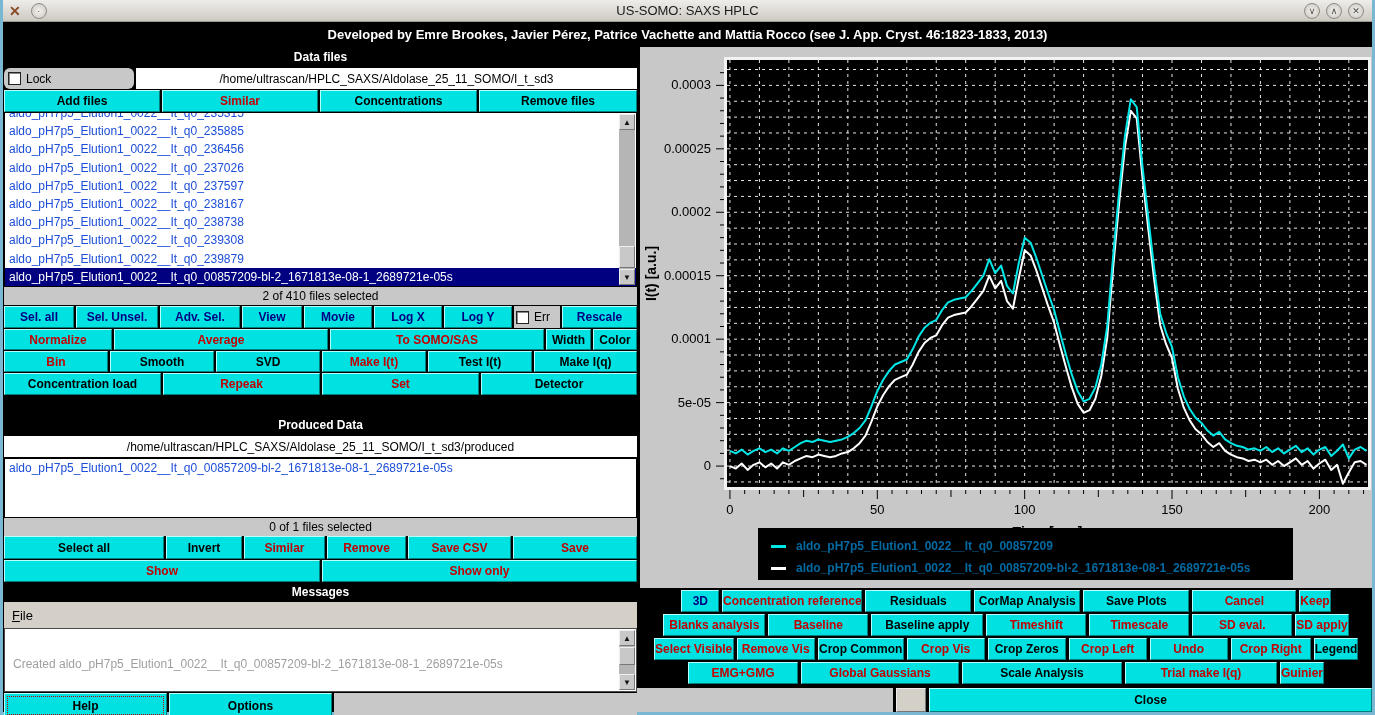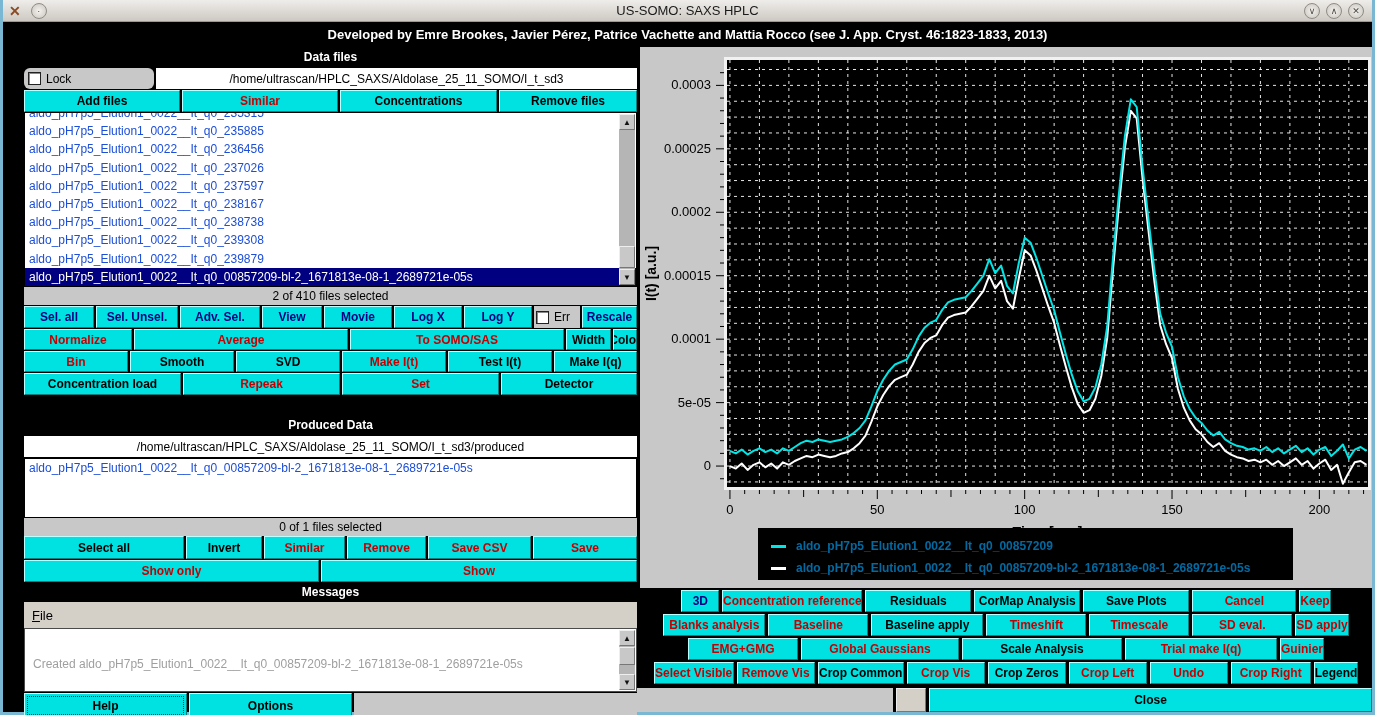--- a/index.html
+++ b/index.html
@@ -13,21 +13,21 @@
   .title-text { position:absolute; left:0; right:0; text-align:center; font-size:13px; color:#1a1a1a; }
   .app-icon { margin-left:6px; font-weight:bold; font-size:14px; color:#8a4a26; z-index:2; }
   .tb-round { width:16px; height:16px; border-radius:50%; background:radial-gradient(#f4f2ef,#c9c5be);
               border:1px solid #8f8c86; display:flex; align-items:center; justify-content:center;
               font-size:9px; color:#4a4a46; z-index:2; }
   .tb-left-btn { margin-left:10px; }
   .tb-controls { position:absolute; right:8px; display:flex; gap:6px; }
   .credits { position:absolute; left:3px; top:22px; width:1369px; height:24px; background:#000;
              color:#fff; font-weight:bold; font-size:13px; display:flex; align-items:center; justify-content:center; }
 
-  .left-panel { position:absolute; left:4px; top:47px; width:633px; height:664px; display:flex; flex-direction:column;padding-left:20px; }
+  .left-panel { position:absolute; left:4px; top:47px; width:633px; height:664px; display:flex; flex-direction:column; }
   .hdr { background:#000; color:#fff; font-weight:bold; font-size:12px; display:flex; align-items:center; justify-content:center; flex:0 0 20px; }
   .row { display:flex; gap:2px; }
   .btn { background:#00e2e2; border:1px solid; border-color:#b8ffff #007d7d #007d7d #b8ffff;
          font-weight:bold; font-size:12px; display:flex; align-items:center; justify-content:center;
          white-space:nowrap; overflow:hidden; cursor:default; }
   .t-red { color:#c40000; } .t-navy { color:#000080; } .t-black { color:#000; }
   .graybox { background:#c8c8c8; display:flex; align-items:center; font-size:12px; color:#000; }
   .checkbox { width:13px; height:13px; background:#fff; border:1px solid #222;
               box-shadow: inset 1px 1px 0 #888; margin:0 5px 0 4px; flex:0 0 13px; }
   .pathfield { background:#fff; color:#000; font-size:12px; display:flex; align-items:center; justify-content:center; flex:1; }
@@ -178,22 +178,22 @@
     <div class="row" style="flex:0 0 23px;">
       <div class="btn t-black" style="width:160px;">Select all</div>
       <div class="btn t-black" style="width:76px;">Invert</div>
       <div class="btn t-red" style="width:81px;">Similar</div>
       <div class="btn t-red" style="width:79px;">Remove</div>
       <div class="btn t-red" style="width:103px;">Save CSV</div>
       <div class="btn t-red" style="flex:1;">Save</div>
     </div>
 
     <div class="row" style="flex:0 0 22px; margin-top:1px;">
+      <div class="btn t-red" style="width:316px;">Show</div>
       <div class="btn t-red" style="flex:1;">Show only</div>
-      <div class="btn t-red" style="width:316px;">Show</div>
     </div>
 
     <div class="hdr">Messages</div>
 
     <div class="menubar" style="flex:0 0 26px;">
       <span class="menu-item">File</span>
     </div>
 
     <div class="msgbox" style="flex:0 0 64px;">
       <div class="msg-text">Created aldo_pH7p5_Elution1_0022__It_q0_00857209-bl-2_1671813e-08-1_2689721e-05s</div>
@@ -383,37 +383,37 @@
     <div class="row">
       <div class="btn t-red" style="width:102px;">Blanks analysis</div>
       <div class="btn t-red" style="width:100px;">Baseline</div>
       <div class="btn t-black" style="width:112px;">Baseline apply</div>
       <div class="btn t-red" style="width:100px;">Timeshift</div>
       <div class="btn t-red" style="width:100px;">Timescale</div>
       <div class="btn t-red" style="width:100px;">SD eval.</div>
       <div class="btn t-red" style="flex:1;">SD apply</div>
     </div>
     <div class="row">
-      <div class="btn t-red" style="width:110px;">EMG+GMG</div>
-      <div class="btn t-red" style="width:158px;">Global Gaussians</div>
-      <div class="btn t-black" style="width:160px;">Scale Analysis</div>
-      <div class="btn t-red" style="width:152px;">Trial make I(q)</div>
-      <div class="btn t-red" style="flex:1;">Guinier</div>
-    </div>
-    <div class="row">
       <div class="btn t-red" style="width:80px;">Select Visible</div>
       <div class="btn t-red" style="width:78px;">Remove Vis</div>
       <div class="btn t-black" style="width:86px;">Crop Common</div>
       <div class="btn t-red" style="width:78px;">Crop Vis</div>
       <div class="btn t-black" style="width:78px;">Crop Zeros</div>
       <div class="btn t-red" style="width:78px;">Crop Left</div>
       <div class="btn t-red" style="width:78px;">Undo</div>
       <div class="btn t-red" style="width:80px;">Crop Right</div>
       <div class="btn t-black" style="flex:1;">Legend</div>
     </div>
+    <div class="row">
+      <div class="btn t-red" style="width:110px;">EMG+GMG</div>
+      <div class="btn t-red" style="width:158px;">Global Gaussians</div>
+      <div class="btn t-black" style="width:160px;">Scale Analysis</div>
+      <div class="btn t-red" style="width:152px;">Trial make I(q)</div>
+      <div class="btn t-red" style="flex:1;">Guinier</div>
+    </div>
   </div>
 
   <div class="close-row">
     <div class="graybox" style="width:256px;"></div>
     <div class="grip" style="width:30px;"></div>
     <div class="btn t-black" style="flex:1;">Close</div>
   </div>
 
 </div>
 

